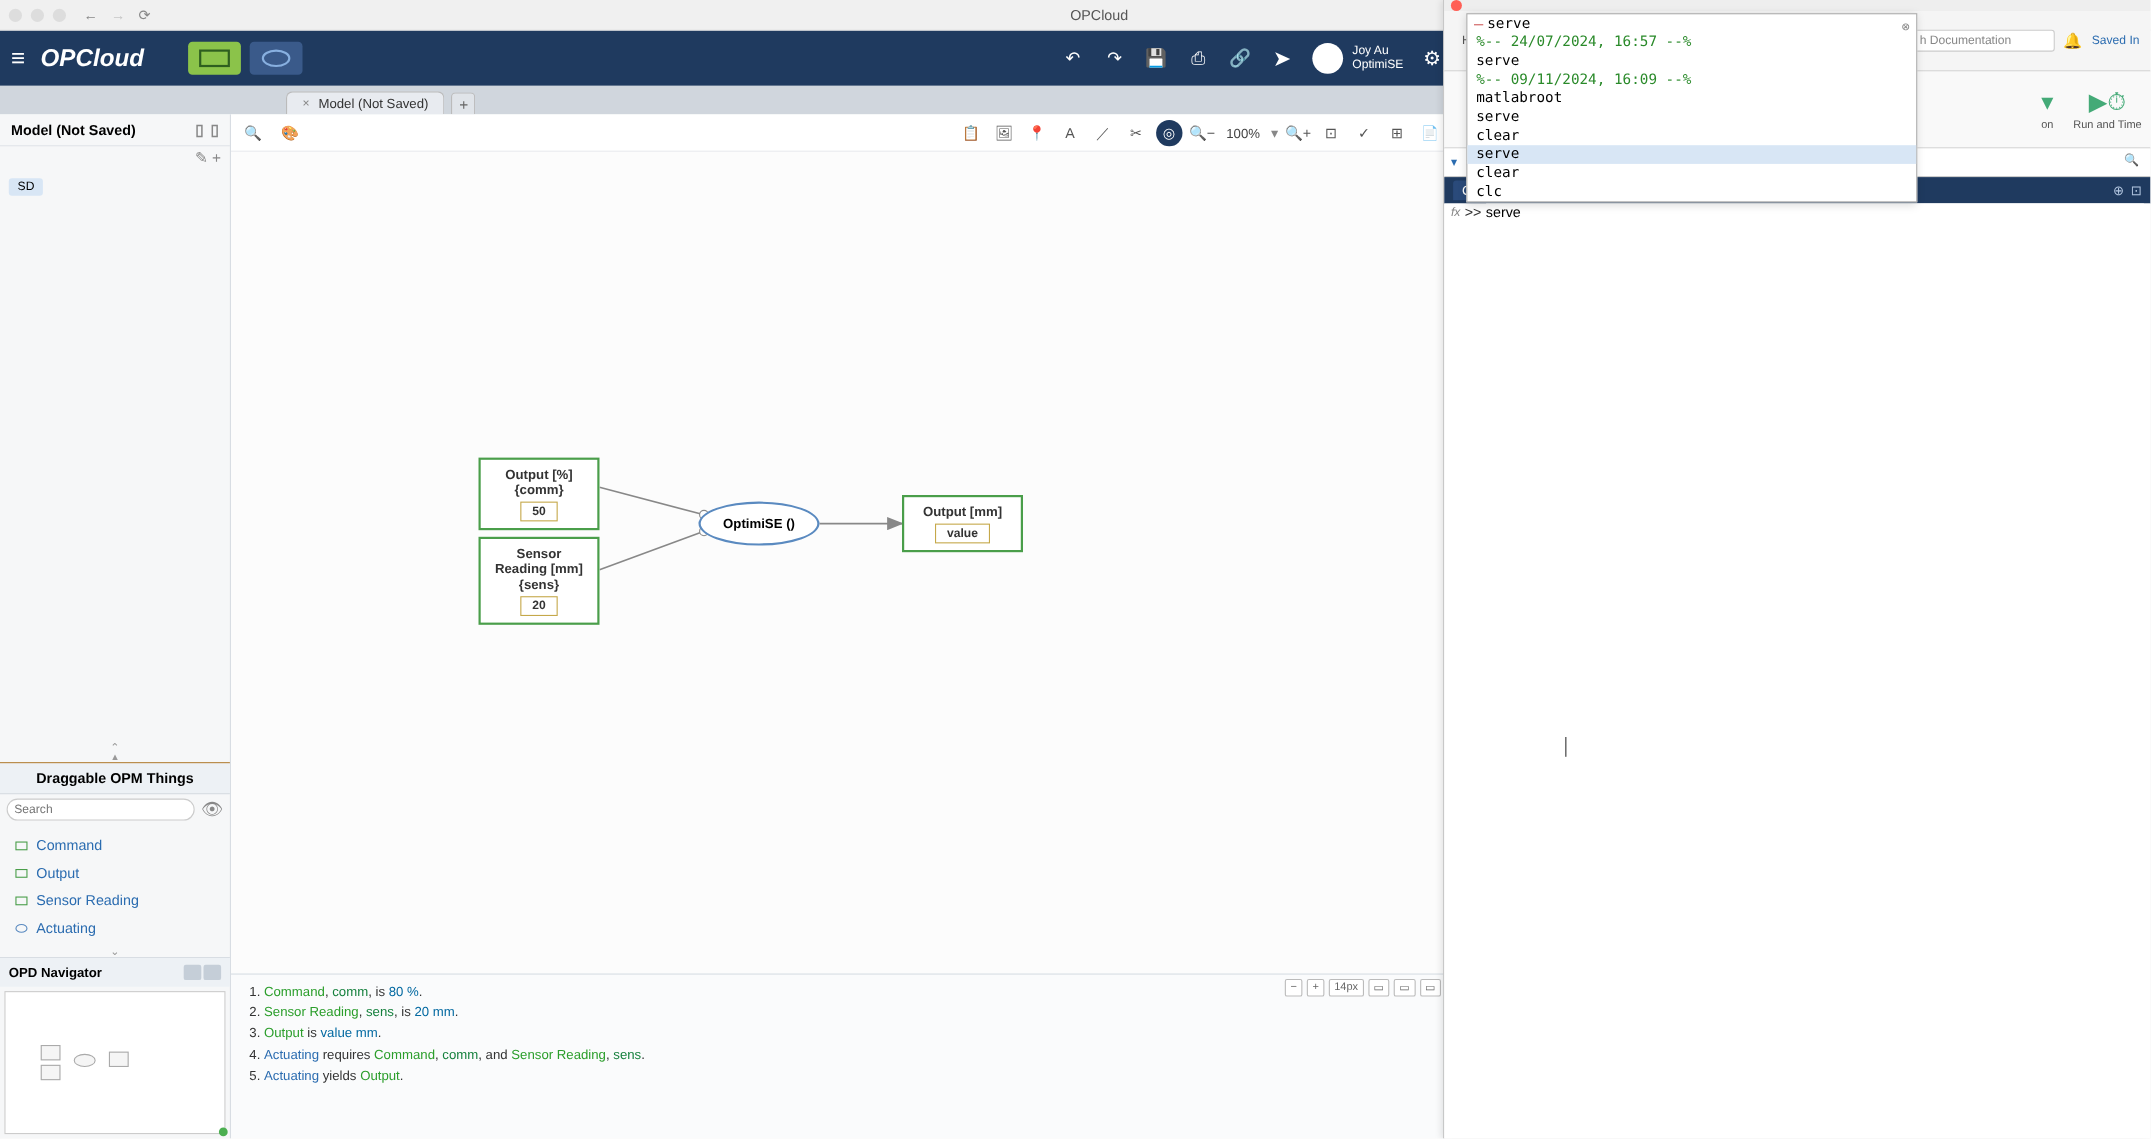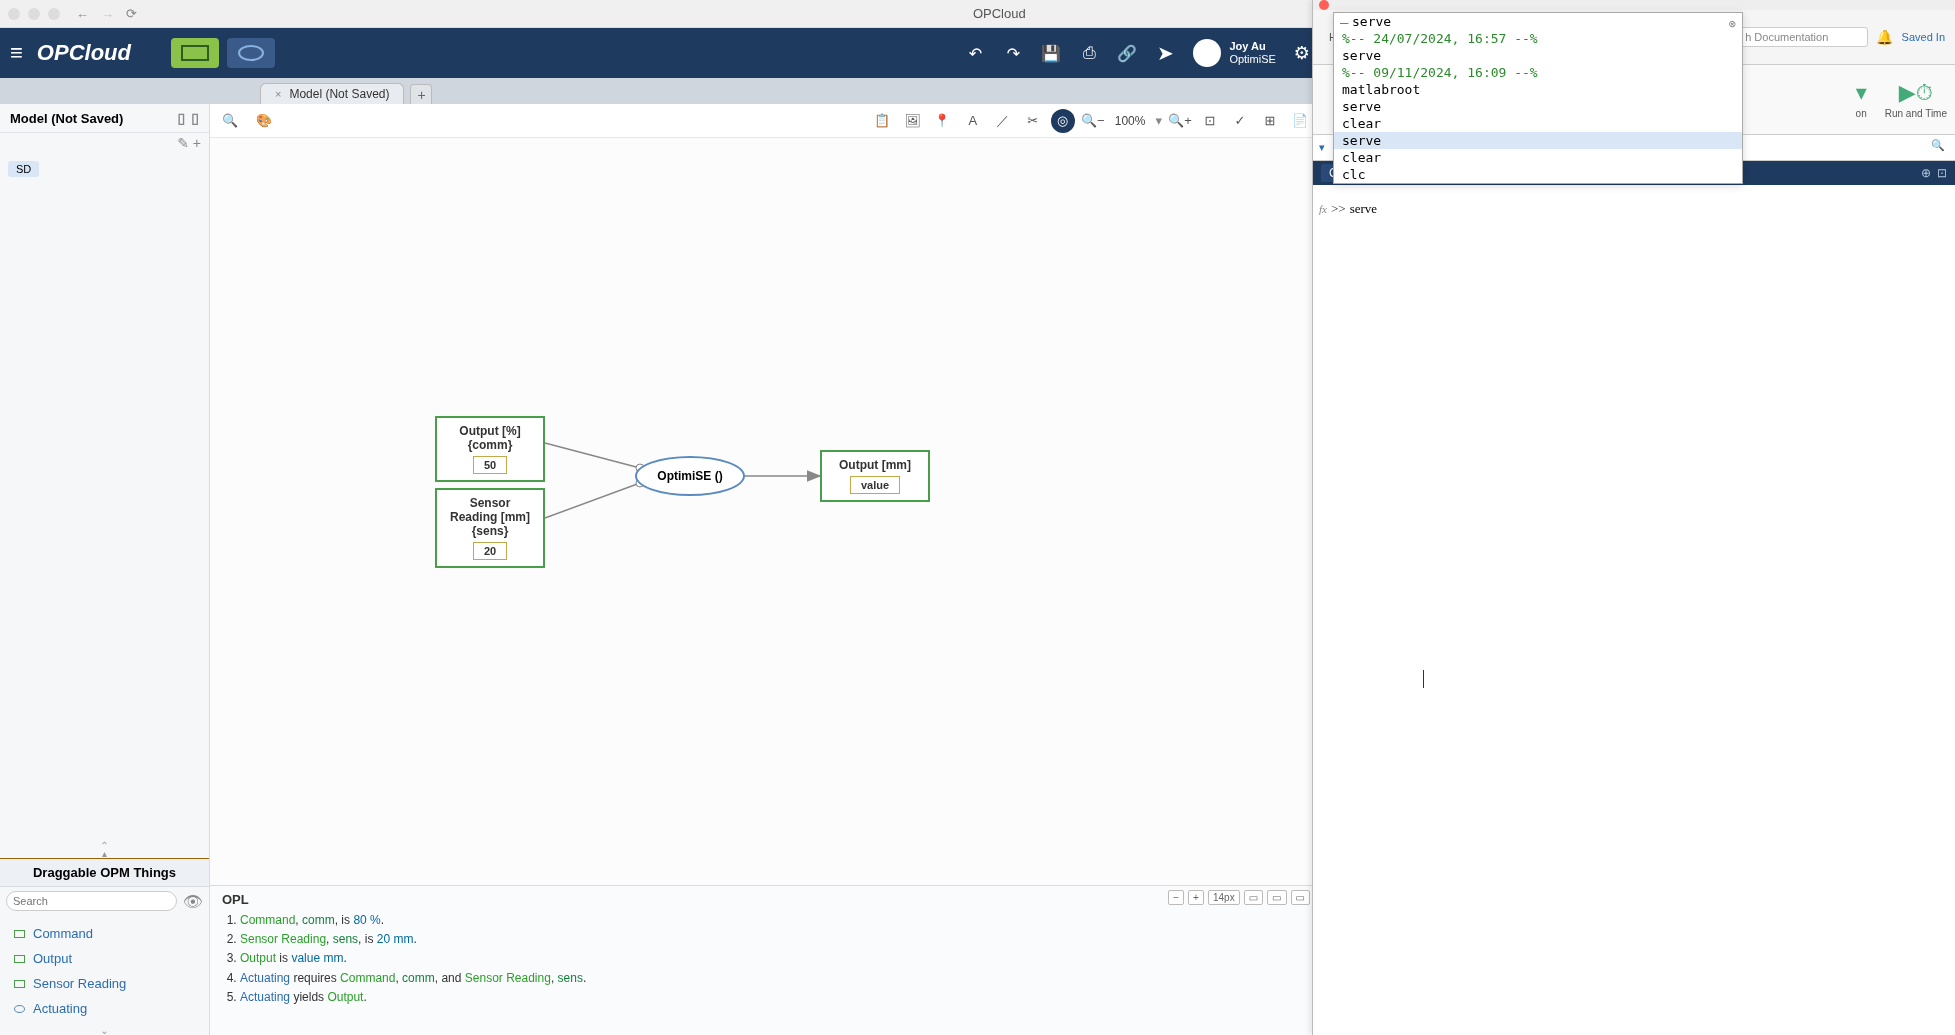--- a/index.html
+++ b/index.html
@@ -44,21 +44,21 @@
     .shape-btn { width:48px; height:30px; border-radius:4px; margin-right:8px; display:flex; align-items:center; justify-content:center; cursor:pointer; }
     .shape-rect { background:#8bc34a; }
     .shape-rect-inner { width:28px; height:16px; border:2px solid #2e5e1f; }
     .shape-ellipse { background:#3a5a8a; }
     .shape-ellipse-inner { width:26px; height:16px; border:2px solid #88b0e0; border-radius:50%; }
     .top-right { margin-left:auto; display:flex; align-items:center; gap:18px; color:#fff; }
     .top-icon { width:20px; text-align:center; cursor:pointer; font-size:16px; }
     .user-badge { display:flex; align-items:center; gap:8px; }
     .avatar { width:28px; height:28px; border-radius:50%; background:#fff; }
     .user-info { font-size:11px; line-height:1.2; }
-    .user-name{font-weight:700;}
+    .user-name{font-weight:400;}
     .gear-icon { font-size:18px; cursor:pointer; }
 
     .tab-strip {
       height: 26px;
       background: #d0d6dd;
       display:flex;
       align-items:flex-end;
       padding-left: 260px;
     }
     .tab { background:#e8ebf0; padding:3px 14px; border-radius:6px 6px 0 0; display:flex; align-items:center; gap:8px; font-size:12px; color:#333; border:1px solid #bbb; border-bottom:none; }
@@ -203,23 +203,23 @@
     .hist-comment { color:#2a8a2a; }
     .hist-close { position:absolute; right:6px; top:4px; color:#888; font-size:12px; cursor:pointer; }
     .hist-dot { color:#c55; position:absolute; left:6px; font-size:14px; }
 
     .cmd-body {
       position:absolute;
       left:0; right:0;
       top:185px;
       bottom:0;
       background:#fff;
-      font-family: Liberation Serif, serif;
+      font-family: Liberation Sans, sans-serif;
       font-size:13px;
-      padding:16px 6px;
+      padding:0 6px;
     }
     .prompt-line { display:flex; align-items:center; }
     .fx { color:#888; font-style:italic; margin-right:4px; font-size:11px; }
     .prompt { color:#333; margin-right:4px; }
     .cmd-input { border:none; outline:none; font:inherit; flex:1; }
     .cursor-beam { position:absolute; left:110px; top:485px; width:1px; height:18px; background:#333; }
 
     svg.lines { position:absolute; left:0; top:0; pointer-events:none; }
   </style>
 </head>
@@ -323,20 +323,36 @@
             </div>
             <div class="thing-item">
               <span class="thing-ellipse-icon"></span>
               <span>Actuating</span>
             </div>
           </div>
       </div>
 
       <div class="collapse-handle">⌄</div>
 
+      <div class="navigator-section">
+        <div class="navigator-header">
+          <span>OPD Navigator</span>
+          <span class="nav-header-icons">
+              <span></span>
+              <span></span>
+            </span>
+        </div>
+        <div class="minimap">
+          <div class="minimap-shape" style="left:32px;top:48px;width:18px;height:14px"></div>
+          <div class="minimap-shape" style="left:32px;top:66px;width:18px;height:14px"></div>
+          <div class="minimap-shape" style="left:62px;top:56px;width:20px;height:12px;border-radius:50%"></div>
+          <div class="minimap-shape" style="left:94px;top:54px;width:18px;height:14px"></div>
+          <div class="minimap-handle"></div>
+        </div>
+      </div>
     </div>
 
     <div class="canvas-area">
       <div class="canvas-toolbar">
         <div class="tb-left">
           <span class="tb-btn">🔍</span>
           <span class="tb-btn">🎨</span>
         </div>
         <div class="tb-right">
           <span class="tb-btn">📋</span>
@@ -393,21 +409,20 @@
 
       <div class="opl-panel">
         <div class="opl-controls">
           <span class="opl-ctrl">−</span>
           <span class="opl-ctrl">+</span>
           <span class="opl-ctrl">14px</span>
           <span class="opl-ctrl">▭</span>
           <span class="opl-ctrl">▭</span>
           <span class="opl-ctrl">▭</span>
         </div>
-        <div class="opl-title">OPL</div>
         <ol class="opl-list" id="opl-list">
             <li><span class="opl-obj">Command</span><span>, </span><span class="opl-comm">comm</span><span>, is </span><span class="opl-val">80 %</span><span>.</span></li>
             <li><span class="opl-obj">Sensor Reading</span><span>, </span><span class="opl-comm">sens</span><span>, is </span><span class="opl-val">20 mm</span><span>.</span></li>
             <li><span class="opl-obj">Output</span><span> is </span><span class="opl-val">value mm</span><span>.</span></li>
             <li><span class="opl-proc">Actuating</span><span> requires </span><span class="opl-obj">Command</span><span>, </span><span class="opl-comm">comm</span><span>, and </span><span class="opl-obj">Sensor Reading</span><span>, </span><span class="opl-comm">sens</span><span>.</span></li>
             <li><span class="opl-proc">Actuating</span><span> yields </span><span class="opl-obj">Output</span><span>.</span></li>
           </ol>
       </div>
     </div>
   </div>

